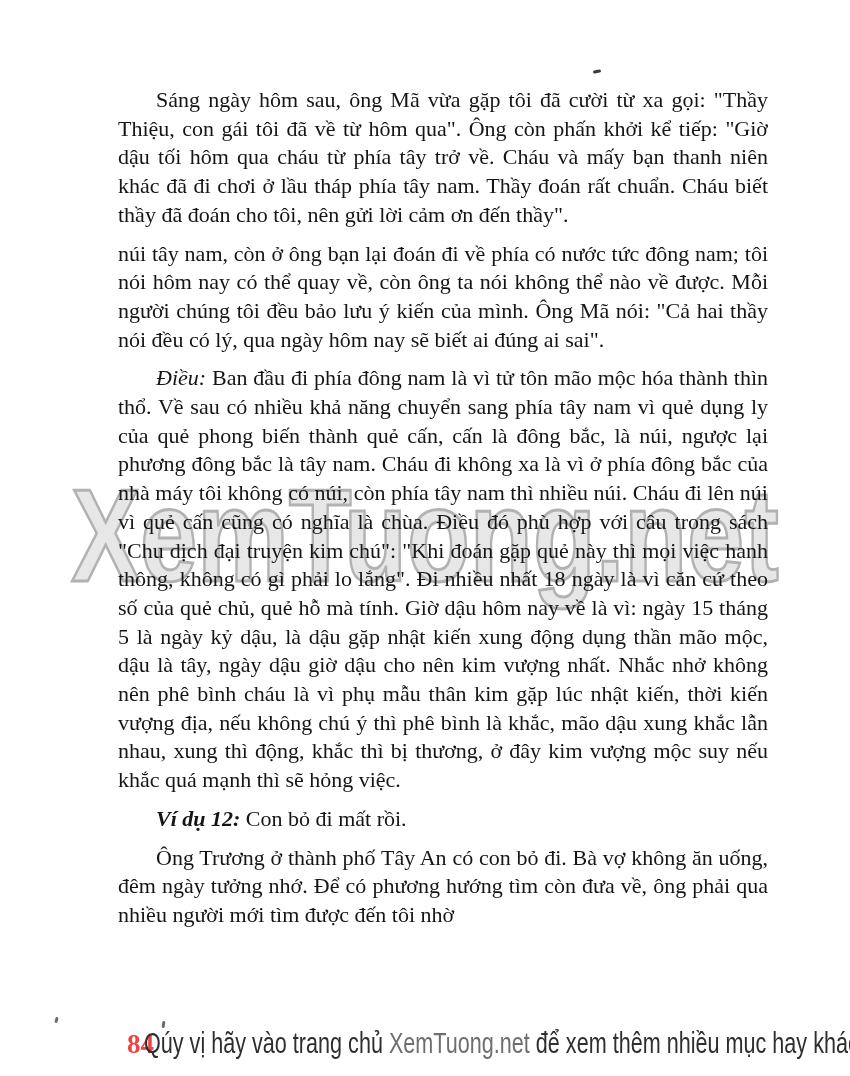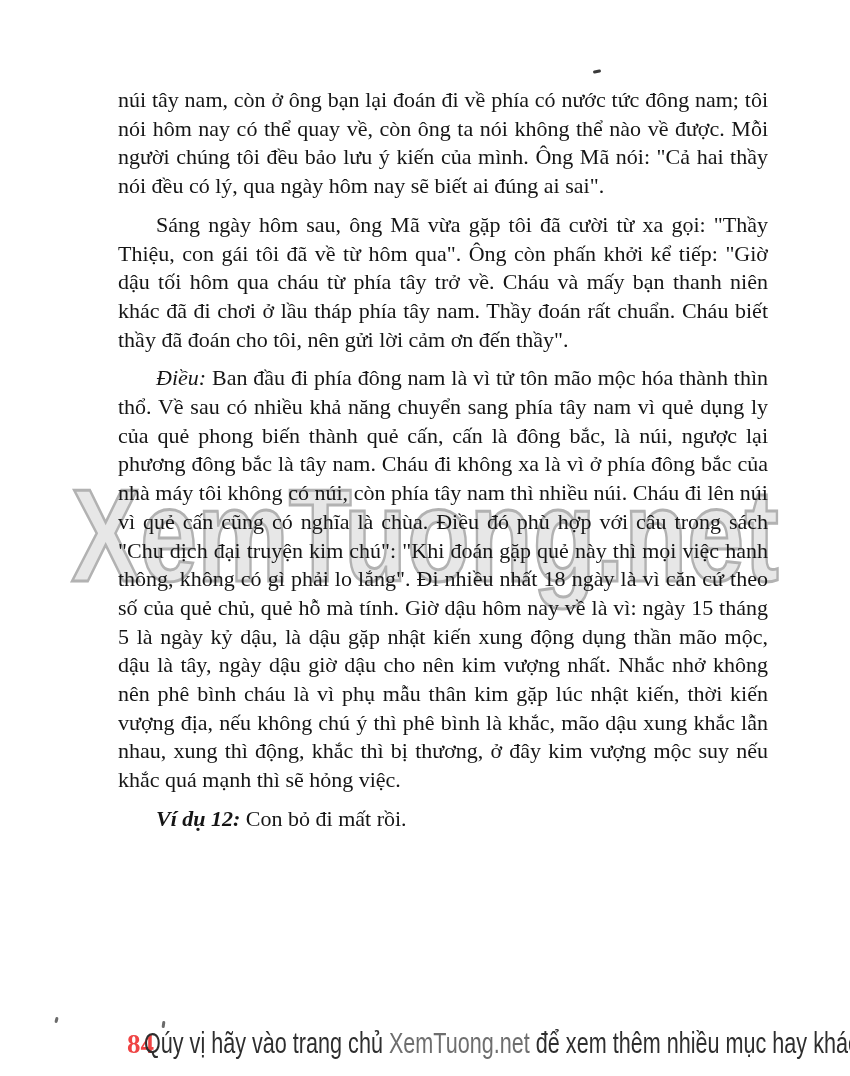--- a/index.html
+++ b/index.html
@@ -84,38 +84,41 @@
 <div class="page">
 
   <div class="watermark">XemTuong.net</div>
 
   <div class="speck speck-a"></div>
   <div class="speck speck-b"></div>
   <div class="speck speck-c"></div>
 
   <div class="body-text">
 
+    <p class="para ind">
+      <span>Sáng ngày hôm sau, ông Mã vừa gặp tôi đã cười từ xa gọi: "Thầy Thiệu, con gái tôi đã về từ hôm qua". Ông còn phấn khởi kể tiếp: "Giờ dậu tối hôm qua cháu từ phía tây trở về. Cháu và mấy bạn thanh niên khác đã đi chơi ở lầu tháp phía tây nam. Thầy đoán rất chuẩn. Cháu biết thầy đã đoán cho tôi, nên gửi lời cảm ơn đến thầy".</span>
+    </p>
+
     <p class="para">
       <span>núi tây nam, còn ở ông bạn lại đoán đi về phía có nước tức đông nam; tôi nói hôm nay có thể quay về, còn ông ta nói không thể nào về được. Mỗi người chúng tôi đều bảo lưu ý kiến của mình. Ông Mã nói: "Cả hai thầy nói đều có lý, qua ngày hôm nay sẽ biết ai đúng ai sai".</span>
-    </p>
-
-    <p class="para ind">
-      <span>Sáng ngày hôm sau, ông Mã vừa gặp tôi đã cười từ xa gọi: "Thầy Thiệu, con gái tôi đã về từ hôm qua". Ông còn phấn khởi kể tiếp: "Giờ dậu tối hôm qua cháu từ phía tây trở về. Cháu và mấy bạn thanh niên khác đã đi chơi ở lầu tháp phía tây nam. Thầy đoán rất chuẩn. Cháu biết thầy đã đoán cho tôi, nên gửi lời cảm ơn đến thầy".</span>
     </p>
 
     <p class="para ind">
       <span class="lead-italic">Điều: </span>
       <span>Ban đầu đi phía đông nam là vì tử tôn mão mộc hóa thành thìn thổ. Về sau có nhiều khả năng chuyển sang phía tây nam vì quẻ dụng ly của quẻ phong biến thành quẻ cấn, cấn là đông bắc, là núi, ngược lại phương đông bắc là tây nam. Cháu đi không xa là vì ở phía đông bắc của nhà máy tôi không có núi, còn phía tây nam thì nhiều núi. Cháu đi lên núi vì quẻ cấn cũng có nghĩa là chùa. Điều đó phù hợp với câu trong sách "Chu dịch đại truyện kim chú": "Khi đoán gặp quẻ này thì mọi việc hanh thông, không có gì phải lo lắng". Đi nhiều nhất 18 ngày là vì căn cứ theo số của quẻ chủ, quẻ hỗ mà tính. Giờ dậu hôm nay về là vì: ngày 15 tháng 5 là ngày kỷ dậu, là dậu gặp nhật kiến xung động dụng thần mão mộc, dậu là tây, ngày dậu giờ dậu cho nên kim vượng nhất. Nhắc nhở không nên phê bình cháu là vì phụ mẫu thân kim gặp lúc nhật kiến, thời kiến vượng địa, nếu không chú ý thì phê bình là khắc, mão dậu xung khắc lẫn nhau, xung thì động, khắc thì bị thương, ở đây kim vượng mộc suy nếu khắc quá mạnh thì sẽ hỏng việc.</span>
     </p>
 
     <p class="para ind">
       <span class="lead-bold-italic">Ví dụ 12: </span>
       <span>Con bỏ đi mất rồi.</span>
     </p>
 
+    <p class="para ind">
+      <span>Ông Trương ở thành phố Tây An có con bỏ đi. Bà vợ không ăn uống, đêm ngày tưởng nhớ. Để có phương hướng tìm còn đưa về, ông phải qua nhiều người mới tìm được đến tôi nhờ</span>
+    </p>
 
   </div>
 
   <div class="page-number">84</div>
 
   <div class="footer-line">
     <span>Qúy vị hãy vào trang chủ </span><span class="footer-site">XemTuong.net</span><span> để xem thêm nhiều mục hay khác</span>
   </div>
 
 </div>

